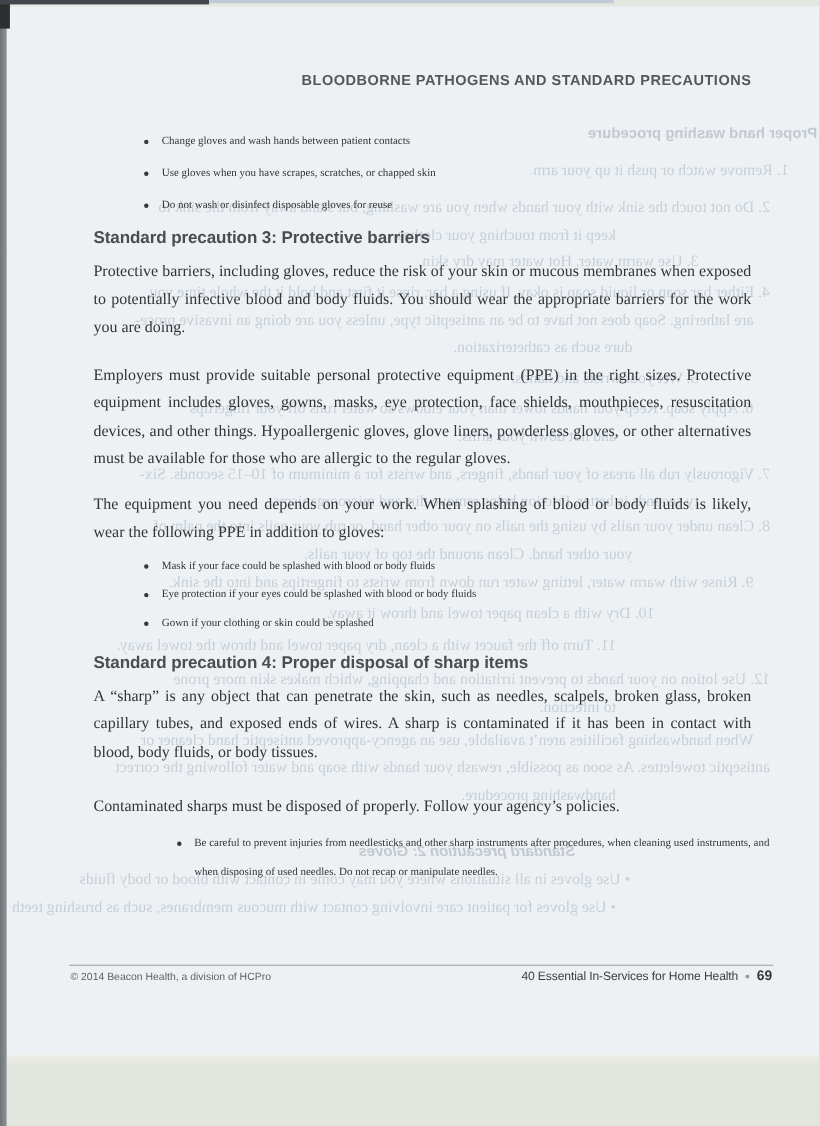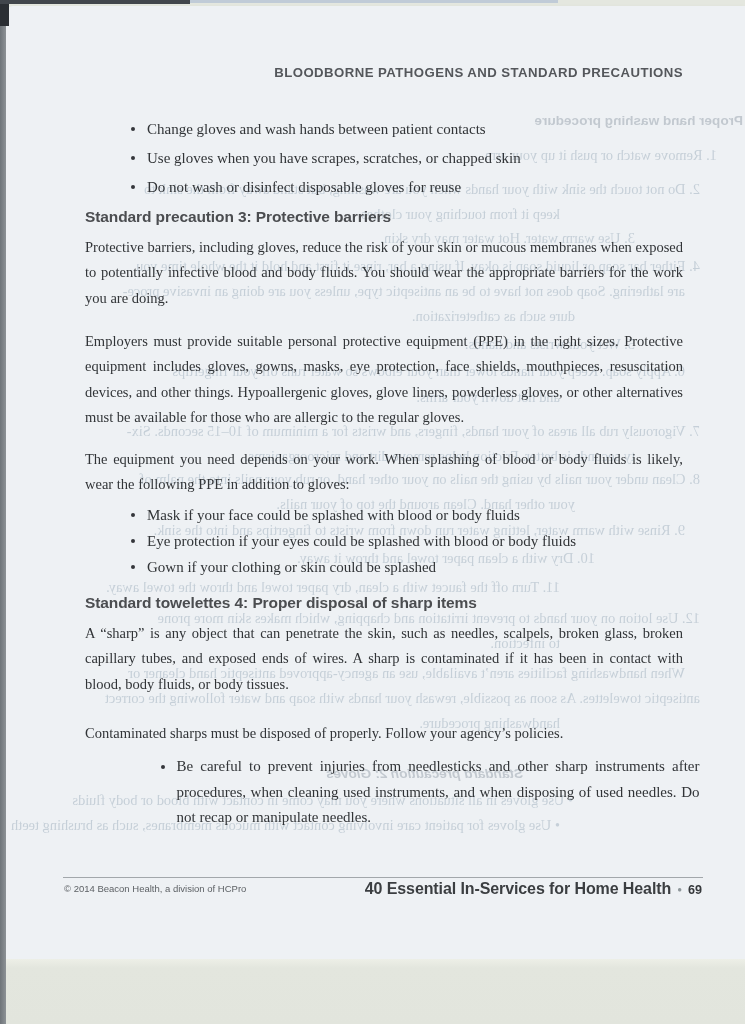--- a/index.html
+++ b/index.html
@@ -40,37 +40,37 @@
     font-family:"Liberation Sans",sans-serif;font-size:13.2px;font-weight:700;
     letter-spacing:.45px;color:#54575b;
   }
   .block{position:absolute;left:85px;width:598px;}
   p.block{margin:0;font-size:14.5px;line-height:25.3px;text-align:justify;}
   h2.block{
     margin:0;font-family:"Liberation Sans",sans-serif;
     font-weight:700;font-size:15.5px;color:#4b4d50;letter-spacing:-.1px;
   }
   ul.bullets{list-style:none;margin:0;padding:0 0 0 46px;}
-  ul.bullets li{display:flex;align-items:flex-start;line-height:26px;font-size:15px;}
+  ul.bullets li{display:flex;align-items:flex-start;line-height:26px;font-size:10px;}
   ul.g1 li{margin-bottom:3px;}
   ul.g3 li{line-height:25.6px;justify-content:center;}
   .dot{flex:none;width:4px;height:4px;border-radius:50%;background:#34363a;margin:11px 12px 0 0;}
   ul.g3 .li-text{max-width:523px;text-align:justify;}
 
   
   .footer-rule{position:absolute;left:63px;top:877px;width:640px;height:1px;background:#a2a7ab;}
   .footer-left{
     position:absolute;left:64px;top:883px;
     font-family:"Liberation Sans",sans-serif;font-size:9.5px;color:#5d6165;
   }
   .footer-right{
     position:absolute;right:43px;top:880px;display:flex;align-items:baseline;gap:6px;
     font-family:"Liberation Sans",sans-serif;
   }
-  .book-title{font-weight:700;font-size:16px;color:#3b3e41;letter-spacing:-.1px;}
+  .book-title{font-weight:400;font-size:11px;color:#3b3e41;letter-spacing:-.1px;}
   .sep-dot{font-size:8px;color:#8f979b;align-self:center;}
   .page-num{font-weight:700;font-size:12.6px;color:#35383b;}
 </style>
 </head>
 <body>
 
 <div class="scan">
 
   <div class="paper"></div>
   <div class="tray"></div>
@@ -175,21 +175,21 @@
           <span class="dot"></span>
           <span class="li-text">Eye protection if your eyes could be splashed with blood or body fluids</span>
         </li>
 
         <li>
           <span class="dot"></span>
           <span class="li-text">Gown if your clothing or skin could be splashed</span>
         </li>
       </ul>
 
-    <h2 class="block" style="top:594px">Standard towelettes 4: Proper disposal of sharp items</h2>
+    <h2 class="block" style="top:594px">Standard precaution 4: Proper disposal of sharp items</h2>
 
     <p class="block" style="top:621px">A “sharp” is any object that can penetrate the skin, such as needles, scalpels, broken glass, broken capillary tubes, and exposed ends of wires. A sharp is contaminated if it has been in contact with blood, body fluids, or body tissues.</p>
 
     <p class="block" style="top:721px">Contaminated sharps must be disposed of properly. Follow your agency’s policies.</p>
 
     <ul class="bullets g3 block" style="top:754px">
 
         <li>
           <span class="dot"></span>
           <span class="li-text">Be careful to prevent injuries from needlesticks and other sharp instruments after procedures, when cleaning used instruments, and when disposing of used needles. Do not recap or manipulate needles.</span>

